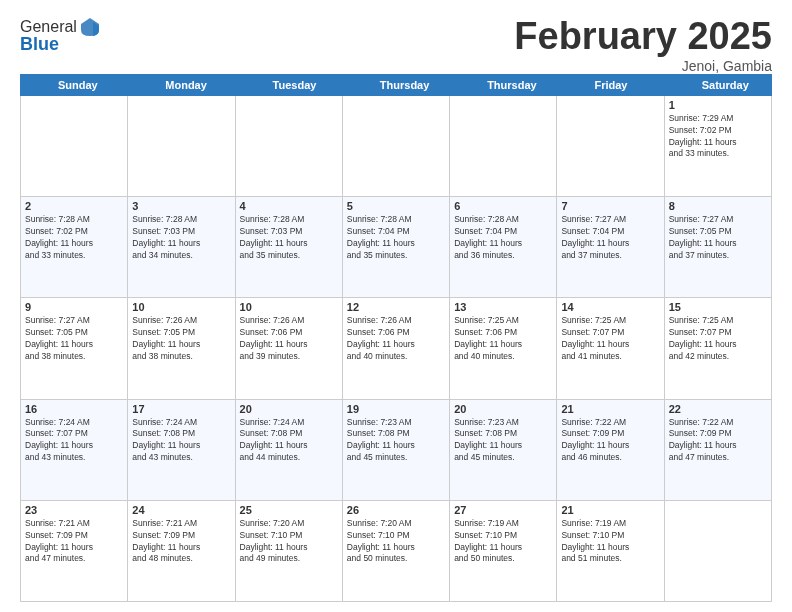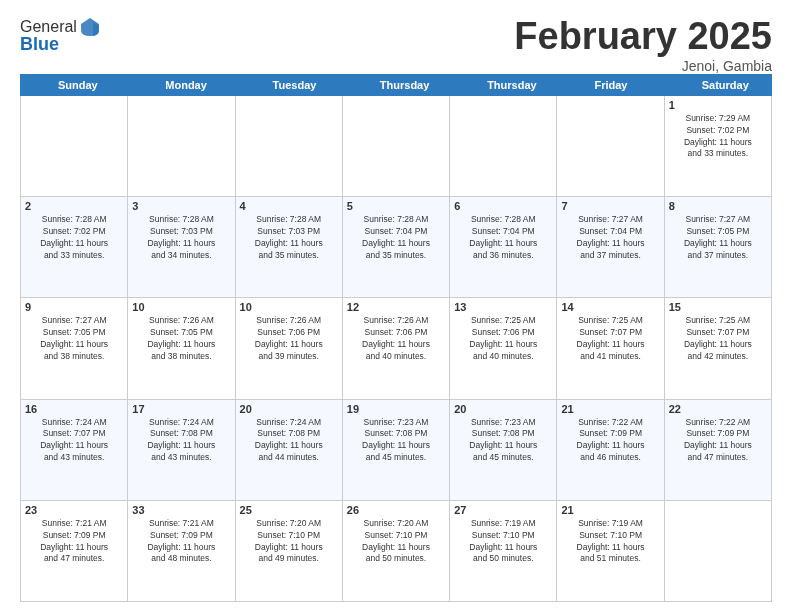--- a/index.html
+++ b/index.html
@@ -69,21 +69,20 @@
     .day-number {
       font-size: 11px;
       font-weight: bold;
       display: block;
       margin-bottom: 2px;
     }
     .day-info {
       font-size: 8.5px;
       line-height: 1.4;
       color: #333;
-      text-align: center;
     }
     .empty-cell {
       background: #fff;
     }
     tr:nth-child(even) td {
       background-color: #f5f9ff;
     }
     tr:nth-child(odd) td {
       background-color: #ffffff;
     }
@@ -298,21 +297,21 @@
         </tr>
         <tr>
           <td>
             <span class="day-number">23</span>
             <div class="day-info" style="white-space: pre-line;">Sunrise: 7:21 AM
 Sunset: 7:09 PM
 Daylight: 11 hours
 and 47 minutes.</div>
           </td>
           <td>
-            <span class="day-number">33</span>
+            <span class="day-number">24</span>
             <div class="day-info" style="white-space: pre-line;">Sunrise: 7:21 AM
 Sunset: 7:09 PM
 Daylight: 11 hours
 and 48 minutes.</div>
           </td>
           <td>
             <span class="day-number">25</span>
             <div class="day-info" style="white-space: pre-line;">Sunrise: 7:20 AM
 Sunset: 7:10 PM
 Daylight: 11 hours

